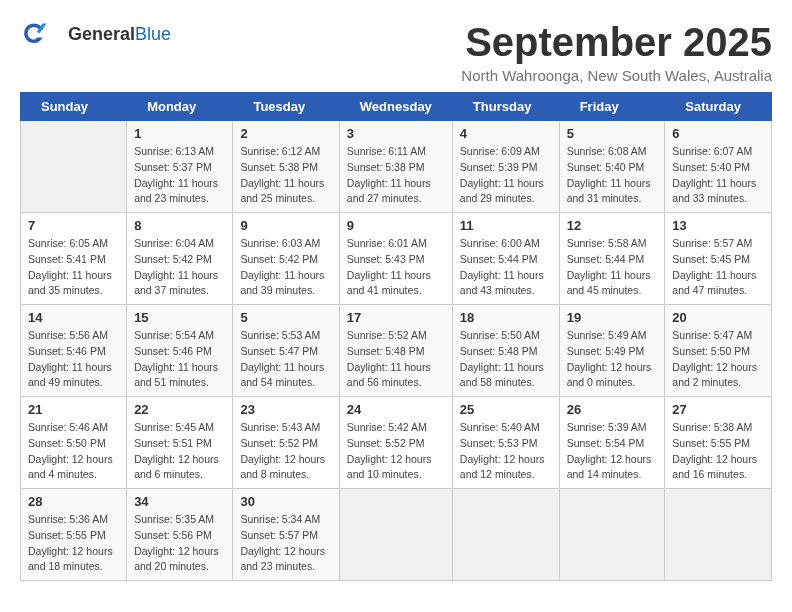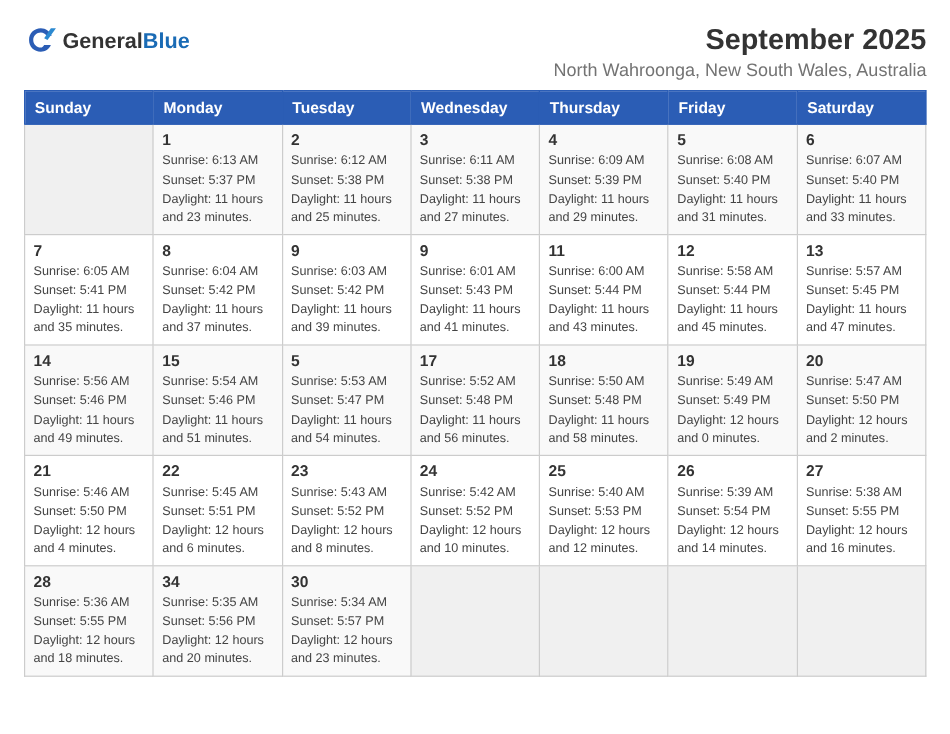--- a/index.html
+++ b/index.html
@@ -12,59 +12,59 @@
     }
     .header {
       display: flex;
       align-items: flex-start;
       justify-content: space-between;
       margin-bottom: 8px;
     }
     .logo {
       display: flex;
       align-items: center;
-      gap: 4px;
+      gap: 20px;
     }
     .logo-text-general {
       font-size: 18px;
       font-weight: bold;
       color: #333;
     }
     .logo-text-blue {
       font-size: 18px;
-      font-weight: bold;
+      font-weight: normal;
       color: #1a6bb5;
     }
     .logo-icon {
       width: 28px;
       height: 28px;
     }
     .title-section {
       text-align: right;
     }
     .month-title {
-      font-size: 24px;
+      font-size: 40px;
       font-weight: bold;
       color: #333;
     }
     .location-title {
       font-size: 15px;
       color: #737373;
       margin-top: 2px;
     }
     table {
       width: 100%;
       border-collapse: collapse;
       font-size: 11px;
     }
     thead tr th {
       background-color: #2b5db5;
       color: white;
       text-align: left;
-      padding: 6px 8px;
+      padding: 6px 20px;
       font-size: 13px;
       font-weight: bold;
       border: 1px solid #2b5db5;
     }
     tbody tr td {
       border: 1px solid #ccc;
       vertical-align: top;
       padding: 5px 7px;
       width: calc(100% / 7);
       min-height: 80px;

